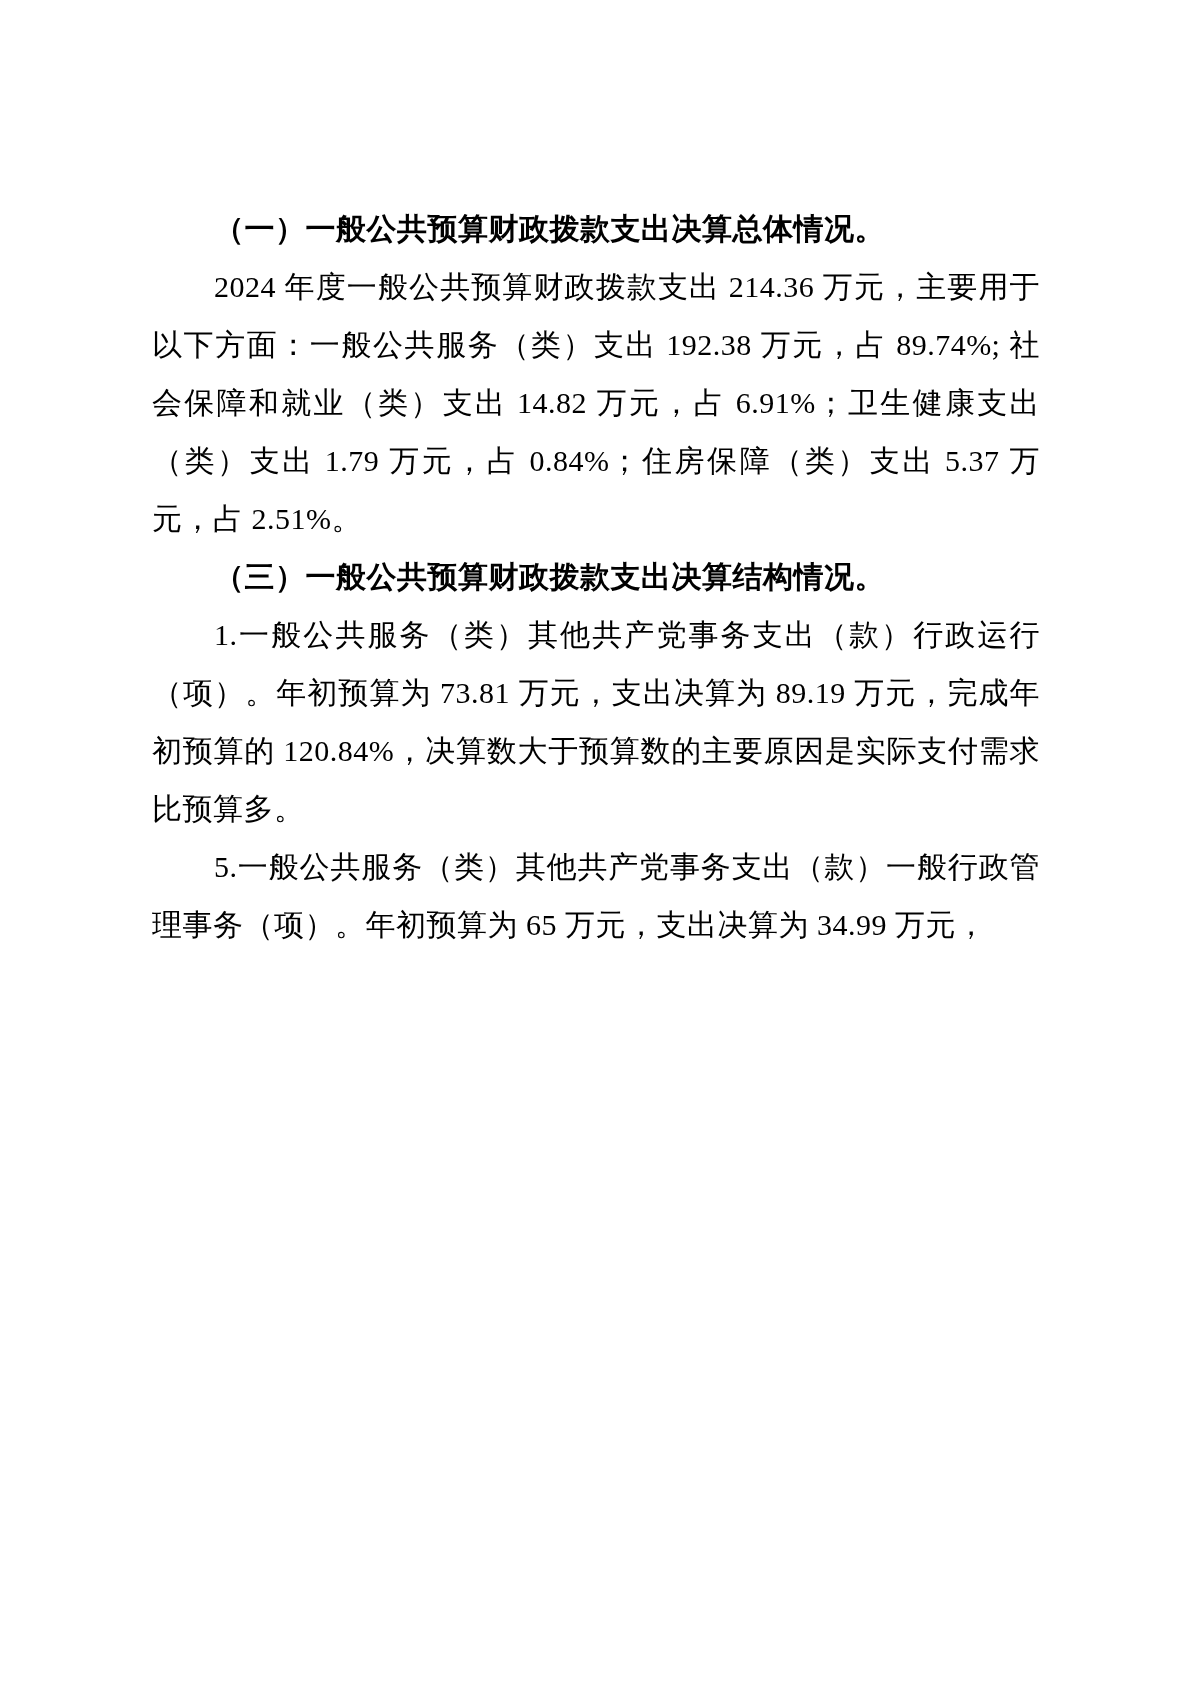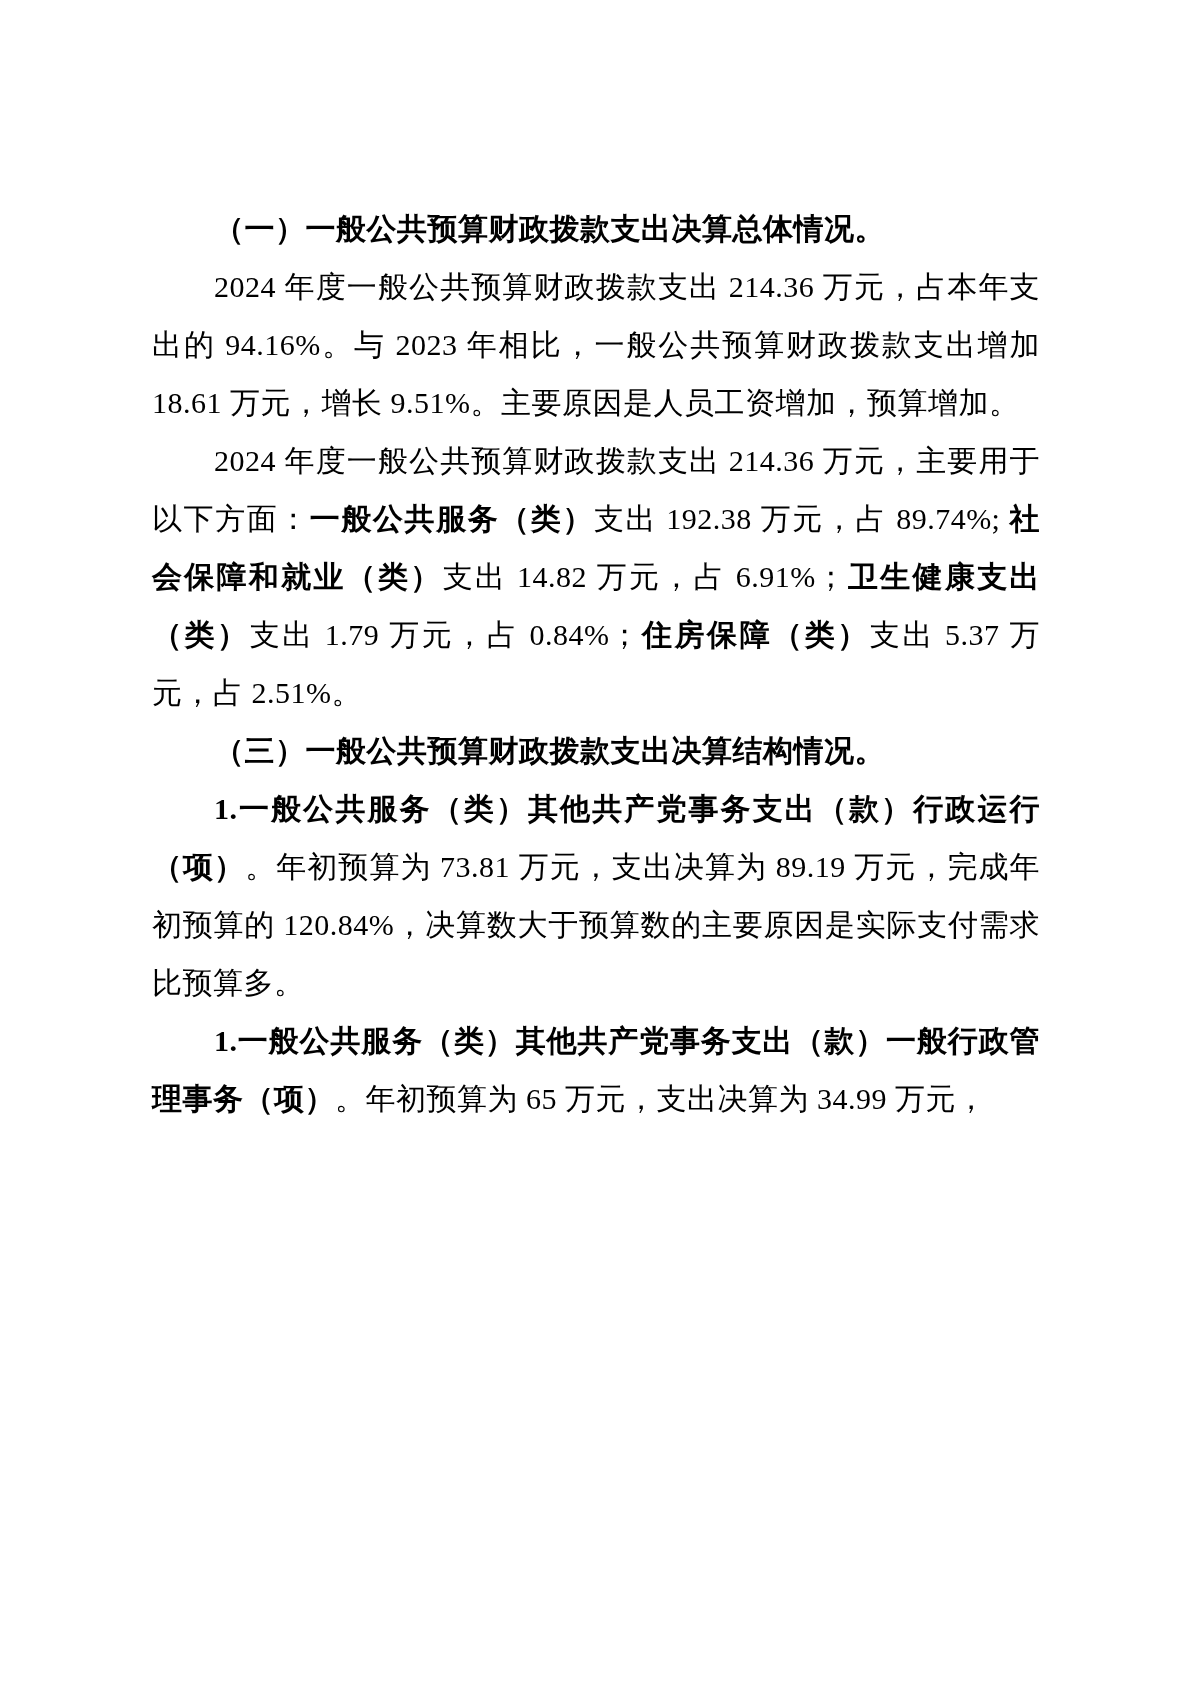--- a/index.html
+++ b/index.html
@@ -31,37 +31,36 @@
     letter-spacing: 0.5px;
   }
   .doc p.heading {
     font-weight: bold;
     text-indent: 62px;
   }
   .doc p.para {
     text-indent: 62px;
   }
   .run { font-weight: normal; }
-  .run.bold { font-weight: bold; }
+  .run.bold { font-weight: normal; }
   .page-number {
     position: absolute;
     top: 1482px;
     right: 152px;
     font-size: 30px;
     line-height: 34px;
     color: #15803d;
     font-family: "Liberation Serif", "DejaVu Serif", serif;
   }
 </style>
 </head>
 <body>
 
 <div class="page">
   <main class="doc" id="doc-body">
       <p class="heading">（一）一般公共预算财政拨款支出决算总体情况。</p>
-      <p class="para"><span class="run">2024 年度一般公共预算财政拨款支出 214.36 万元，占本年支出的 94.16%。与 2023 年相比，一般公共预算财政拨款支出增加 18.61 万元，增长 9.51%。主要原因是人员工资增加，预算增加。</span></p>
       <p class="para"><span class="run">2024 年度一般公共预算财政拨款支出 214.36 万元，主要用于以下方面：</span><span class="run bold">一般公共服务（类）</span><span class="run">支出 192.38 万元，占 89.74%; </span><span class="run bold">社会保障和就业（类）</span><span class="run">支出 14.82 万元，占 6.91%；</span><span class="run bold">卫生健康支出（类）</span><span class="run">支出 1.79 万元，占 0.84%；</span><span class="run bold">住房保障（类）</span><span class="run">支出 5.37 万元，占 2.51%。</span></p>
       <p class="heading">（三）一般公共预算财政拨款支出决算结构情况。</p>
       <p class="para"><span class="run bold">1.一般公共服务（类）其他共产党事务支出（款）行政运行（项）</span><span class="run">。年初预算为 73.81 万元，支出决算为 89.19 万元，完成年初预算的 120.84%，决算数大于预算数的主要原因是实际支付需求比预算多。</span></p>
-      <p class="para"><span class="run bold">1.一般公共服务（类）其他共产党事务支出（款）一般行政管理事务（项）</span><span class="run">。年初预算为 65 万元，支出决算为 34.99 万元，</span></p>
+      <p class="para"><span class="run bold">5.一般公共服务（类）其他共产党事务支出（款）一般行政管理事务（项）</span><span class="run">。年初预算为 65 万元，支出决算为 34.99 万元，</span></p>
     </main>
   <div class="page-number">-15-</div>
 </div>
 
 </body></html>

